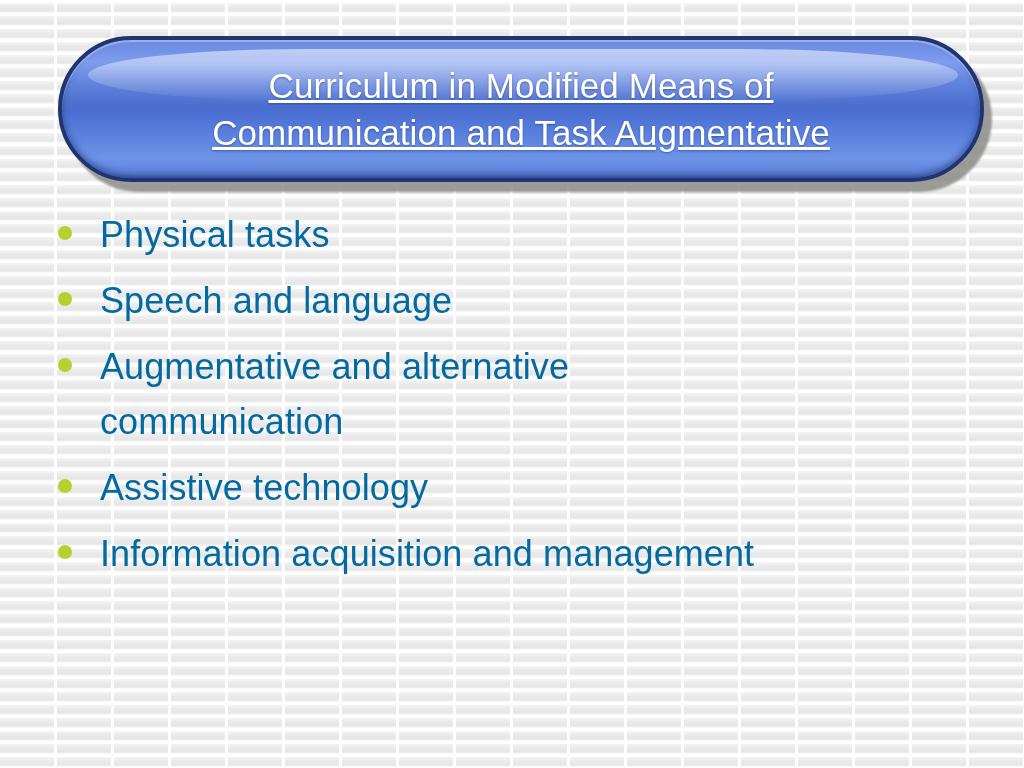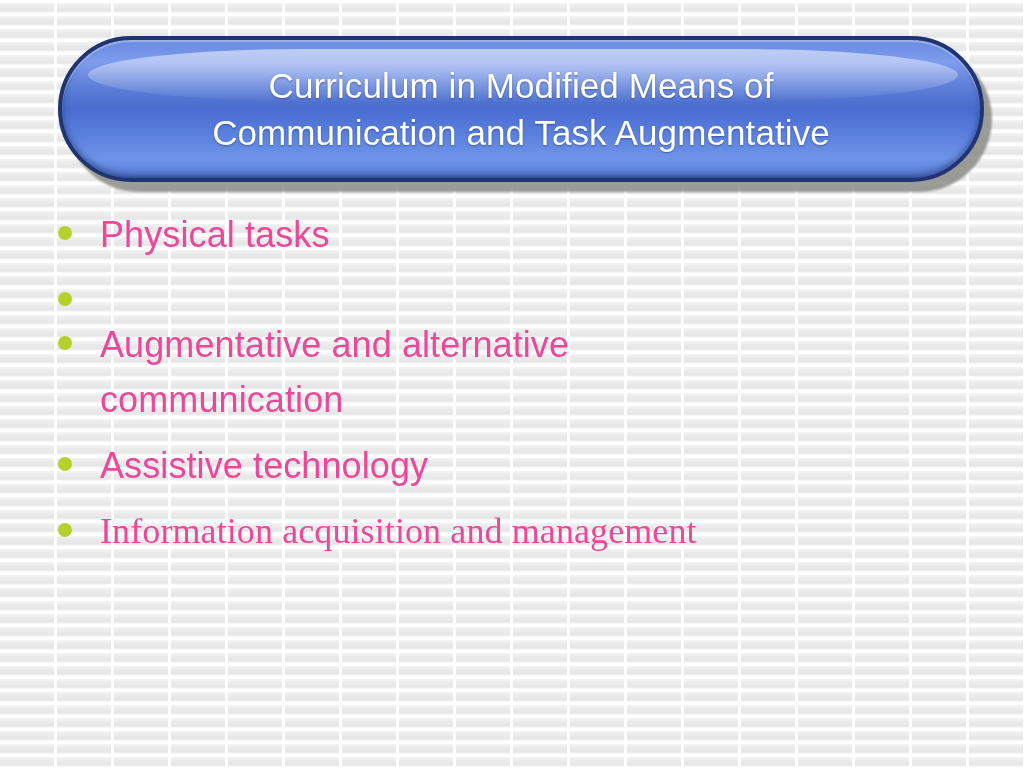--- a/index.html
+++ b/index.html
@@ -113,21 +113,21 @@
     transform: translateY(-50%);
     text-align: center;
     color: #ffffff;
     font-size: 35px;
     line-height: 47px;
     letter-spacing: 0.1px;
     text-shadow: 0 1px 2px rgba(20,35,90,0.45);
     padding: 0 50px;
     box-sizing: border-box;
   }
-  .title-line { display: block; }
+  .title-line { display: block; text-decoration: underline; }
 
   
   #bullet-list {
     position: absolute;
     left: 58px;
     top: 207px;
     width: 920px;
   }
   .bullet-item {
     display: flex;
@@ -139,25 +139,25 @@
     width: 14px;
     height: 14px;
     border-radius: 50%;
     background: #b6d12e;
     margin-top: 19px;
     margin-right: 28px;
   }
   .bullet-text {
     font-size: 36px;
     line-height: 55px;
-    color: #ec4899;
+    color: #0369a1;
     letter-spacing: 0.1px;
     max-width: 620px;
   }
-  .bullet-text.wide { max-width: 880px; font-family: Liberation Serif, serif; }
+  .bullet-text.wide { max-width: 880px; }
 </style>
 </head>
 <body>
 
 <div id="slide">
 
   <div id="bg-stripes"></div>
 
   <div id="title-shadow"></div>
 
@@ -171,20 +171,21 @@
 
   <div id="bullet-list">
 
     <div class="bullet-item">
       <span class="bullet-dot"></span>
       <span class="bullet-text">Physical tasks</span>
     </div>
 
     <div class="bullet-item">
       <span class="bullet-dot"></span>
+      <span class="bullet-text">Speech and language</span>
     </div>
 
     <div class="bullet-item">
       <span class="bullet-dot"></span>
       <span class="bullet-text">Augmentative and alternative communication</span>
     </div>
 
     <div class="bullet-item">
       <span class="bullet-dot"></span>
       <span class="bullet-text">Assistive technology</span>

